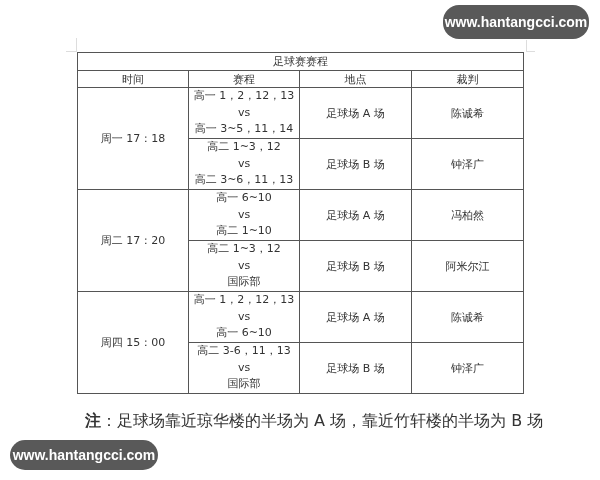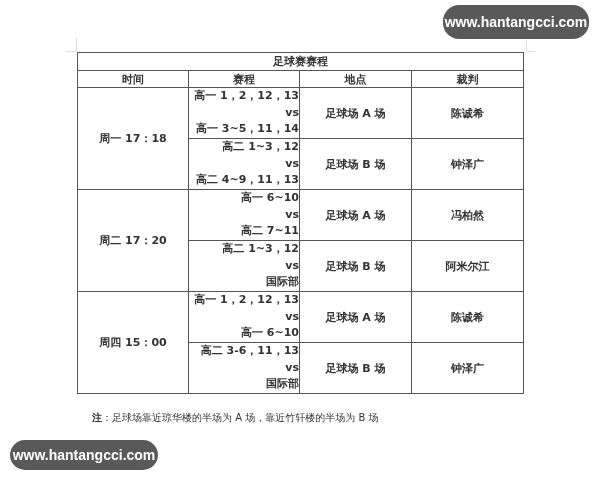--- a/index.html
+++ b/index.html
@@ -8,26 +8,26 @@
   .crop-mark-tl { position:absolute; left:76px; top:38px; width:1px; height:13px; background:#ddd; }
   .crop-mark-tl2 { position:absolute; left:66px; top:51px; width:11px; height:1px; background:#ddd; }
   .crop-mark-tr { position:absolute; left:526px; top:40px; width:1px; height:11px; background:#ddd; }
   .crop-mark-tr2 { position:absolute; left:526px; top:51px; width:9px; height:1px; background:#ddd; }
   .watermark { position:absolute; background:#595959; color:#fff; font-family:"Liberation Sans","DejaVu Sans",sans-serif;
                font-size:14px; font-weight:bold; display:flex; align-items:center; justify-content:center;border-radius:16px; }
   .wm-top { left:443px; top:5px; width:146px; height:34px; }
   .wm-bottom { left:10px; top:440px; width:148px; height:30px; }
   table.sched { position:absolute; left:77px; top:52px; width:446px; border-collapse:collapse; table-layout:fixed; }
   table.sched td, table.sched th { border:1.5px solid #555; text-align:center; vertical-align:middle; padding:0;
-               font-size:11px; color:#333; font-weight:bold; }
+               font-size:11px; color:#333; font-weight:normal; }
   .title-row td { height:17px; font-weight:bold; font-size:11px; }
   .head-row th { height:16px; font-weight:bold; font-size:11px; }
   .match { height:50px; line-height:16.5px; }
-  .match div { white-space:nowrap;text-align:right; }
-  .note { position:absolute; left:92px; top:411px; font-size:10px; color:#333; }
+  .match div { white-space:nowrap; }
+  .note { position:absolute; left:85px; top:411px; font-size:16px; color:#333; }
   .note b { font-weight:bold; }
 </style>
 </head>
 <body>
 
 <div class="crop-mark-tl"></div>
 <div class="crop-mark-tl2"></div>
 <div class="crop-mark-tr"></div>
 <div class="crop-mark-tr2"></div>
 
@@ -58,32 +58,32 @@
       <div>vs</div>
       <div>高一 3~5，11，14</div>
     </td>
     <td>足球场 A 场</td>
     <td>陈诚希</td>
   </tr>
   <tr>
     <td class="match">
       <div>高二 1~3，12</div>
       <div>vs</div>
-      <div>高二 4~9，11，13</div>
+      <div>高二 3~6，11，13</div>
     </td>
     <td>足球场 B 场</td>
     <td>钟泽广</td>
   </tr>
 
   <tr>
     <td rowspan="2">周二 17：20</td>
     <td class="match">
       <div>高一 6~10</div>
       <div>vs</div>
-      <div>高二 7~11</div>
+      <div>高二 1~10</div>
     </td>
     <td>足球场 A 场</td>
     <td>冯柏然</td>
   </tr>
   <tr>
     <td class="match">
       <div>高二 1~3，12</div>
       <div>vs</div>
       <div>国际部</div>
     </td>

